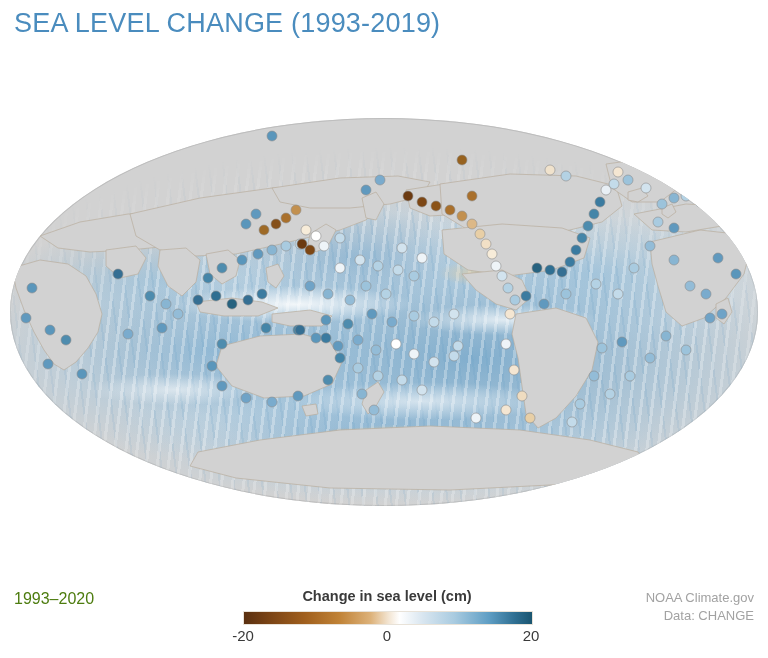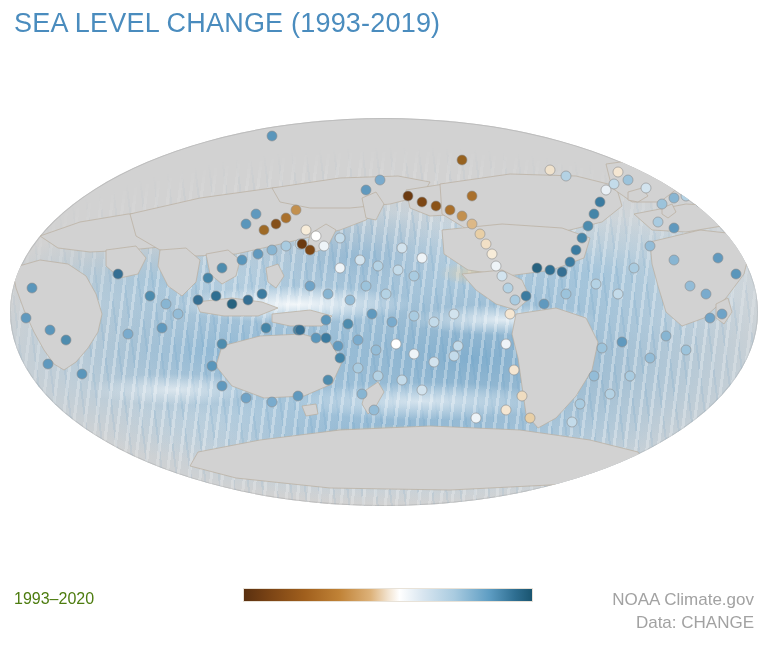--- a/index.html
+++ b/index.html
@@ -72,21 +72,21 @@
   #dots{position:absolute;inset:0;}
   #dots circle{stroke:#8d8d8d;stroke-width:.6;}
 
   
   #period{
     position:absolute;left:14px;top:590px;
     font-size:16px;color:#4d7c0f;
   }
   #credit{
     position:absolute;right:14px;top:589px;text-align:right;
-    font-size:17px;color:#a2a2a2;line-height:1.35;margin-left:48px;
+    font-size:13px;color:#a2a2a2;line-height:1.35;margin-left:48px;
   }
   #credit div{white-space:nowrap;}
 
   
   #cbar-wrap{position:absolute;left:243px;top:588px;width:288px;}
   #cbar-title{
     font-size:14.5px;font-weight:bold;color:#3a3a3a;text-align:center;
     margin-bottom:7px;white-space:nowrap;
   }
   #cbar{
@@ -359,14 +359,20 @@
 </div>
 
 <div id="period">1993–2020</div>
 
 <div id="credit">
   <div>NOAA Climate.gov</div>
   <div>Data: CHANGE</div>
 </div>
 
 <div id="cbar-wrap">
+  <div id="cbar-title">Change in sea level (cm)</div>
   <div id="cbar"></div>
+  <div id="cbar-ticks">
+    <span id="tick-min">-20</span>
+    <span id="tick-mid">0</span>
+    <span id="tick-max">20</span>
+  </div>
 </div>
 
 </body></html>

